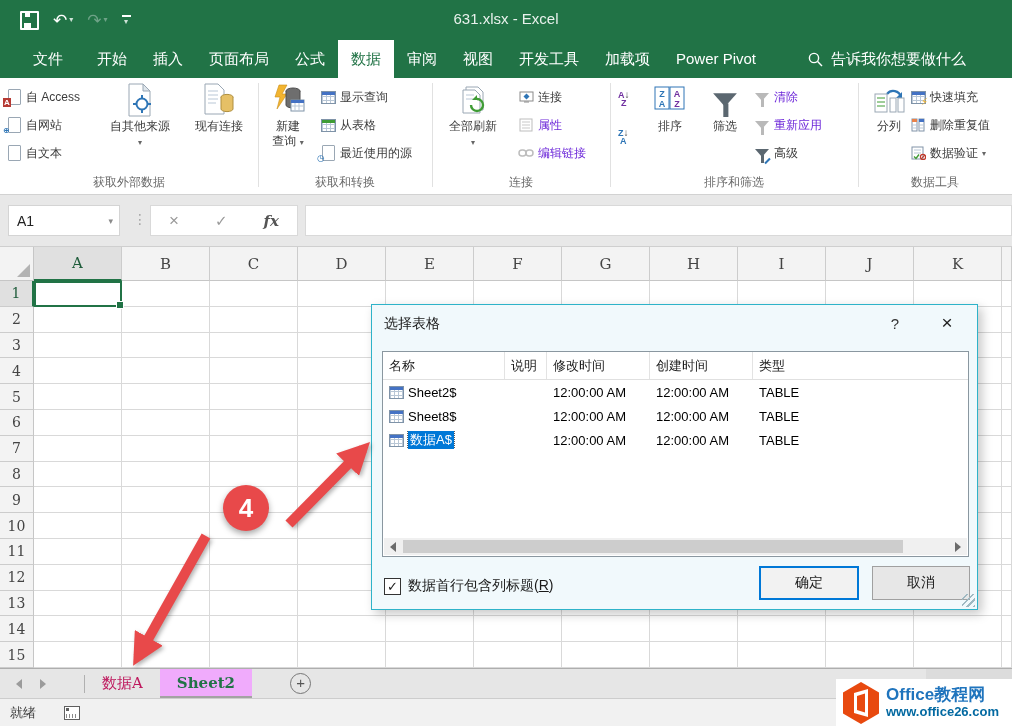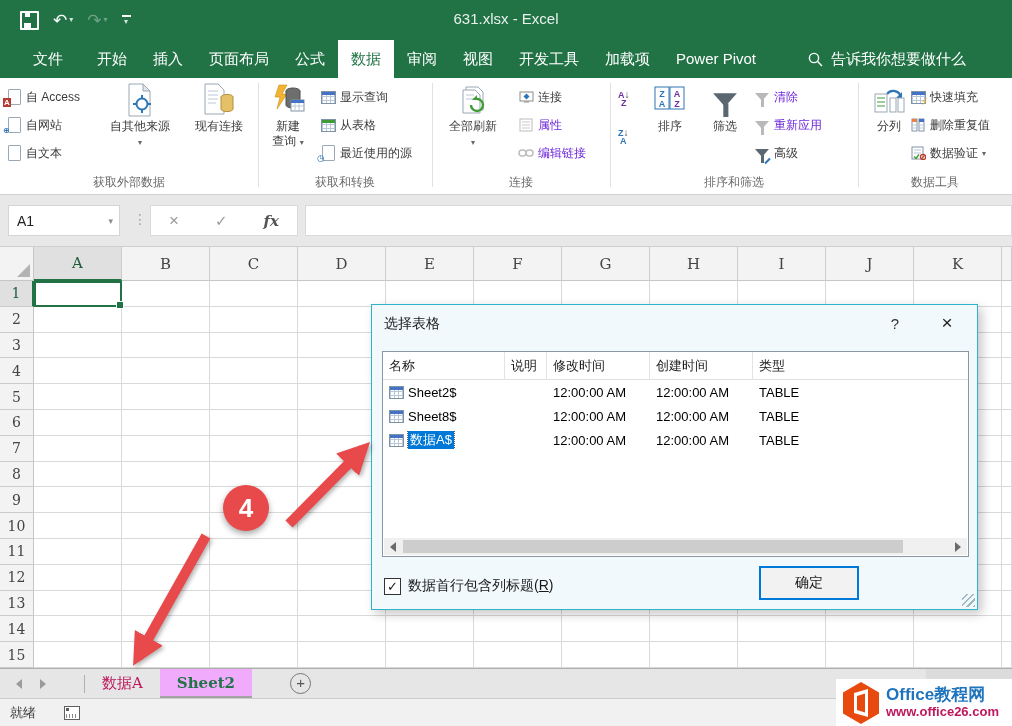--- a/index.html
+++ b/index.html
@@ -120,21 +120,21 @@
   .grip{position:absolute;right:2px;bottom:2px;width:13px;height:13px;
      background:repeating-linear-gradient(135deg,transparent 0 3px,#9fb9c2 3px 4.5px);}
   
   .ann-arrows{position:absolute;left:0;top:0;z-index:40;pointer-events:none;filter:drop-shadow(2px 2px 2px rgba(0,0,0,.3));}
   .stepcircle{position:absolute;left:223px;top:485px;width:46px;height:46px;border-radius:50%;background:#e8494a;color:#fff;
      font-size:26px;font-weight:bold;display:flex;align-items:center;justify-content:center;z-index:41;box-shadow:0 3px 6px rgba(0,0,0,.35);}
   
   .logo{position:absolute;right:0;bottom:0;width:176px;height:47px;background:#fff;display:flex;align-items:center;z-index:60;padding-left:5px;box-sizing:border-box;}
   .logotxt{margin-left:5px;line-height:1.1;}
   .logotxt .l1{font-size:17px;font-weight:bold;color:#1f74bd;white-space:nowrap;}
-  .logotxt .l2{font-size:13px;font-weight:bold;color:#be185d;white-space:nowrap;}
+  .logotxt .l2{font-size:13px;font-weight:bold;color:#0369a1;white-space:nowrap;}
 </style>
 </head>
 <body>
 
 <div id="app">
 
   <div class="titlebar">
     <div class="qat">
       <span class="saveicon"></span>
       <span class="g">
@@ -708,20 +708,21 @@
         <span class="hs-arr left"></span>
         <span class="hs-thumb"></span>
         <span class="hs-arr right"></span>
       </div>
     </div>
     <div class="dlg-check">
       <span class="cbox">✓</span>
       <span><span>数据首行包含列标题(</span><span class="ak">R</span><span>)</span></span>
     </div>
     <div class="dbtn ok">确定</div>
+    <div class="dbtn cancel">取消</div>
     <div class="grip"></div>
   </div>
 
   <svg class="ann-arrows" width="1012" height="726" viewBox="0 0 1012 726">
     <defs>
       <marker id="ah" markerWidth="3.2" markerHeight="3.2" refX="2.2" refY="1.6" orient="auto" markerUnits="strokeWidth">
         <path d="M0,0 L3.2,1.6 L0,3.2 Z" fill="#e8494a"></path>
       </marker>
     </defs>
     <line x1="289" y1="524" x2="363" y2="449" stroke="#e8494a" stroke-width="10" marker-end="url(#ah)"></line>

